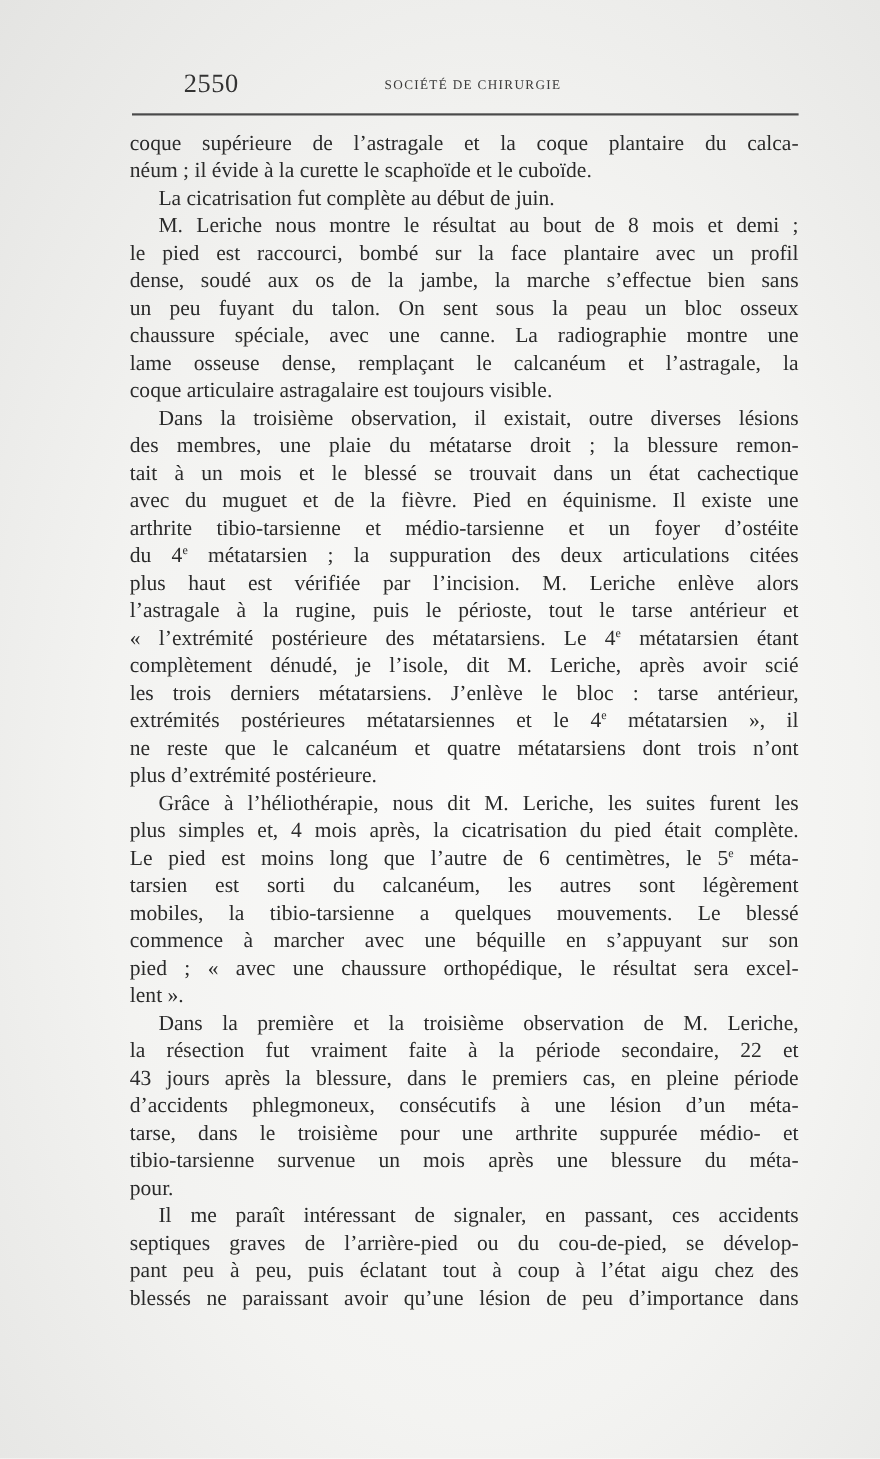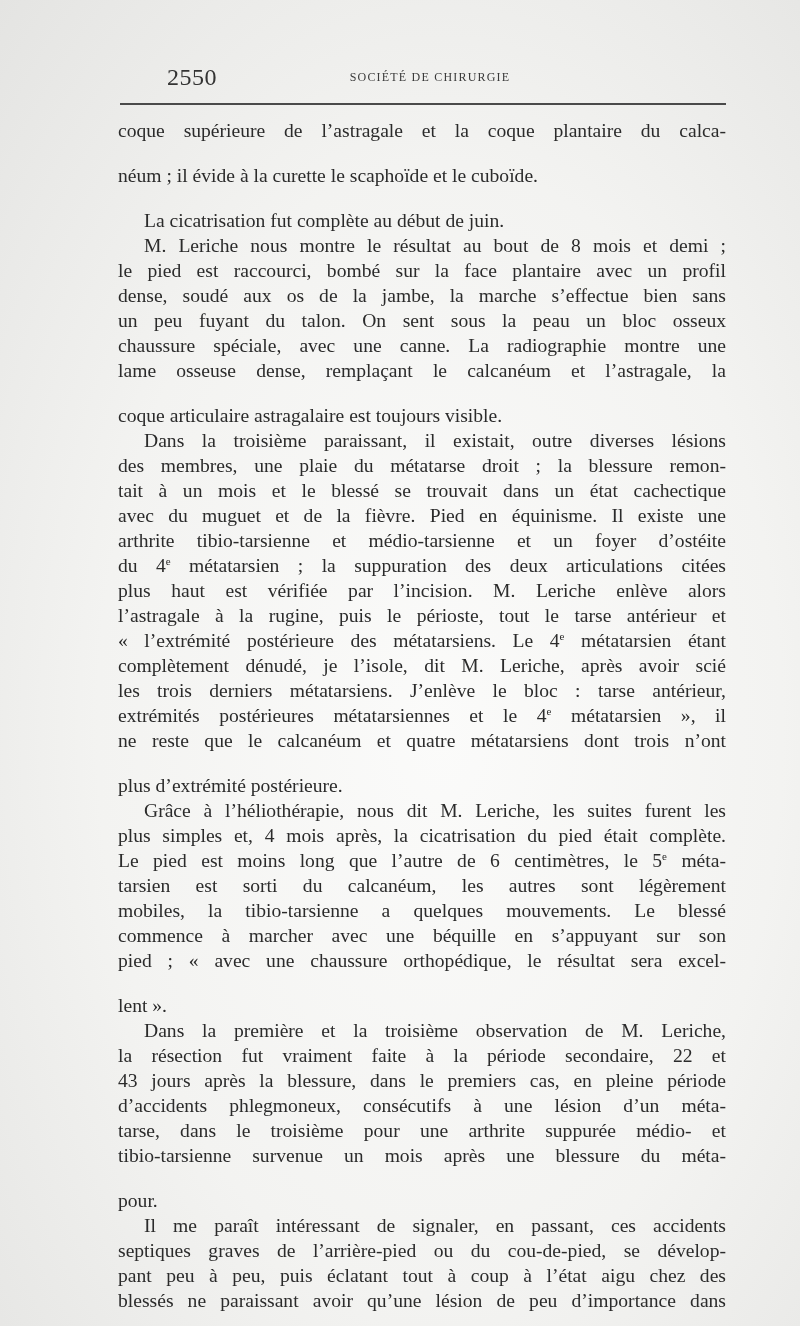--- a/index.html
+++ b/index.html
@@ -25,21 +25,21 @@
   }
   .body-text {
     position: absolute; left: 118px; top: 118px; width: 608px;
   }
   .line {
     display: block; height: 25px; line-height: 25px;
     font-size: 19.6px; white-space: nowrap;
     text-align: justify; text-align-last: justify;
     color: #2b2b2b;
   }
-  .line.last { text-align-last: left; margin-top: 20px; }
+  .line.last { text-align-last: left; }
   .line.indent { padding-left: 26px; }
   sup { font-size: 11px; vertical-align: 7px; line-height: 0; }
 </style>
 </head>
 <body>
 
 <div class="page">
   <div class="folio">2550</div>
   <div class="running-head">SOCIÉTÉ DE CHIRURGIE</div>
   <div class="rule"></div>
@@ -54,21 +54,21 @@
       <div>
         <span class="line indent">M. Leriche nous montre le résultat au bout de 8 mois et demi ;</span>
         <span class="line">le pied est raccourci, bombé sur la face plantaire avec un profil</span>
         <span class="line">dense, soudé aux os de la jambe, la marche s’effectue bien sans</span>
         <span class="line">un peu fuyant du talon. On sent sous la peau un bloc osseux</span>
         <span class="line">chaussure spéciale, avec une canne. La radiographie montre une</span>
         <span class="line">lame osseuse dense, remplaçant le calcanéum et l’astragale, la</span>
         <span class="line last">coque articulaire astragalaire est toujours visible.</span>
       </div>
       <div>
-        <span class="line indent">Dans la troisième paraissant, il existait, outre diverses lésions</span>
+        <span class="line indent">Dans la troisième observation, il existait, outre diverses lésions</span>
         <span class="line">des membres, une plaie du métatarse droit ; la blessure remon-</span>
         <span class="line">tait à un mois et le blessé se trouvait dans un état cachectique</span>
         <span class="line">avec du muguet et de la fièvre. Pied en équinisme. Il existe une</span>
         <span class="line">arthrite tibio-tarsienne et médio-tarsienne et un foyer d’ostéite</span>
         <span class="line">du 4<sup>e</sup> métatarsien ; la suppuration des deux articulations citées</span>
         <span class="line">plus haut est vérifiée par l’incision. M. Leriche enlève alors</span>
         <span class="line">l’astragale à la rugine, puis le périoste, tout le tarse antérieur et</span>
         <span class="line">« l’extrémité postérieure des métatarsiens. Le 4<sup>e</sup> métatarsien étant</span>
         <span class="line">complètement dénudé, je l’isole, dit M. Leriche, après avoir scié</span>
         <span class="line">les trois derniers métatarsiens. J’enlève le bloc : tarse antérieur,</span>

